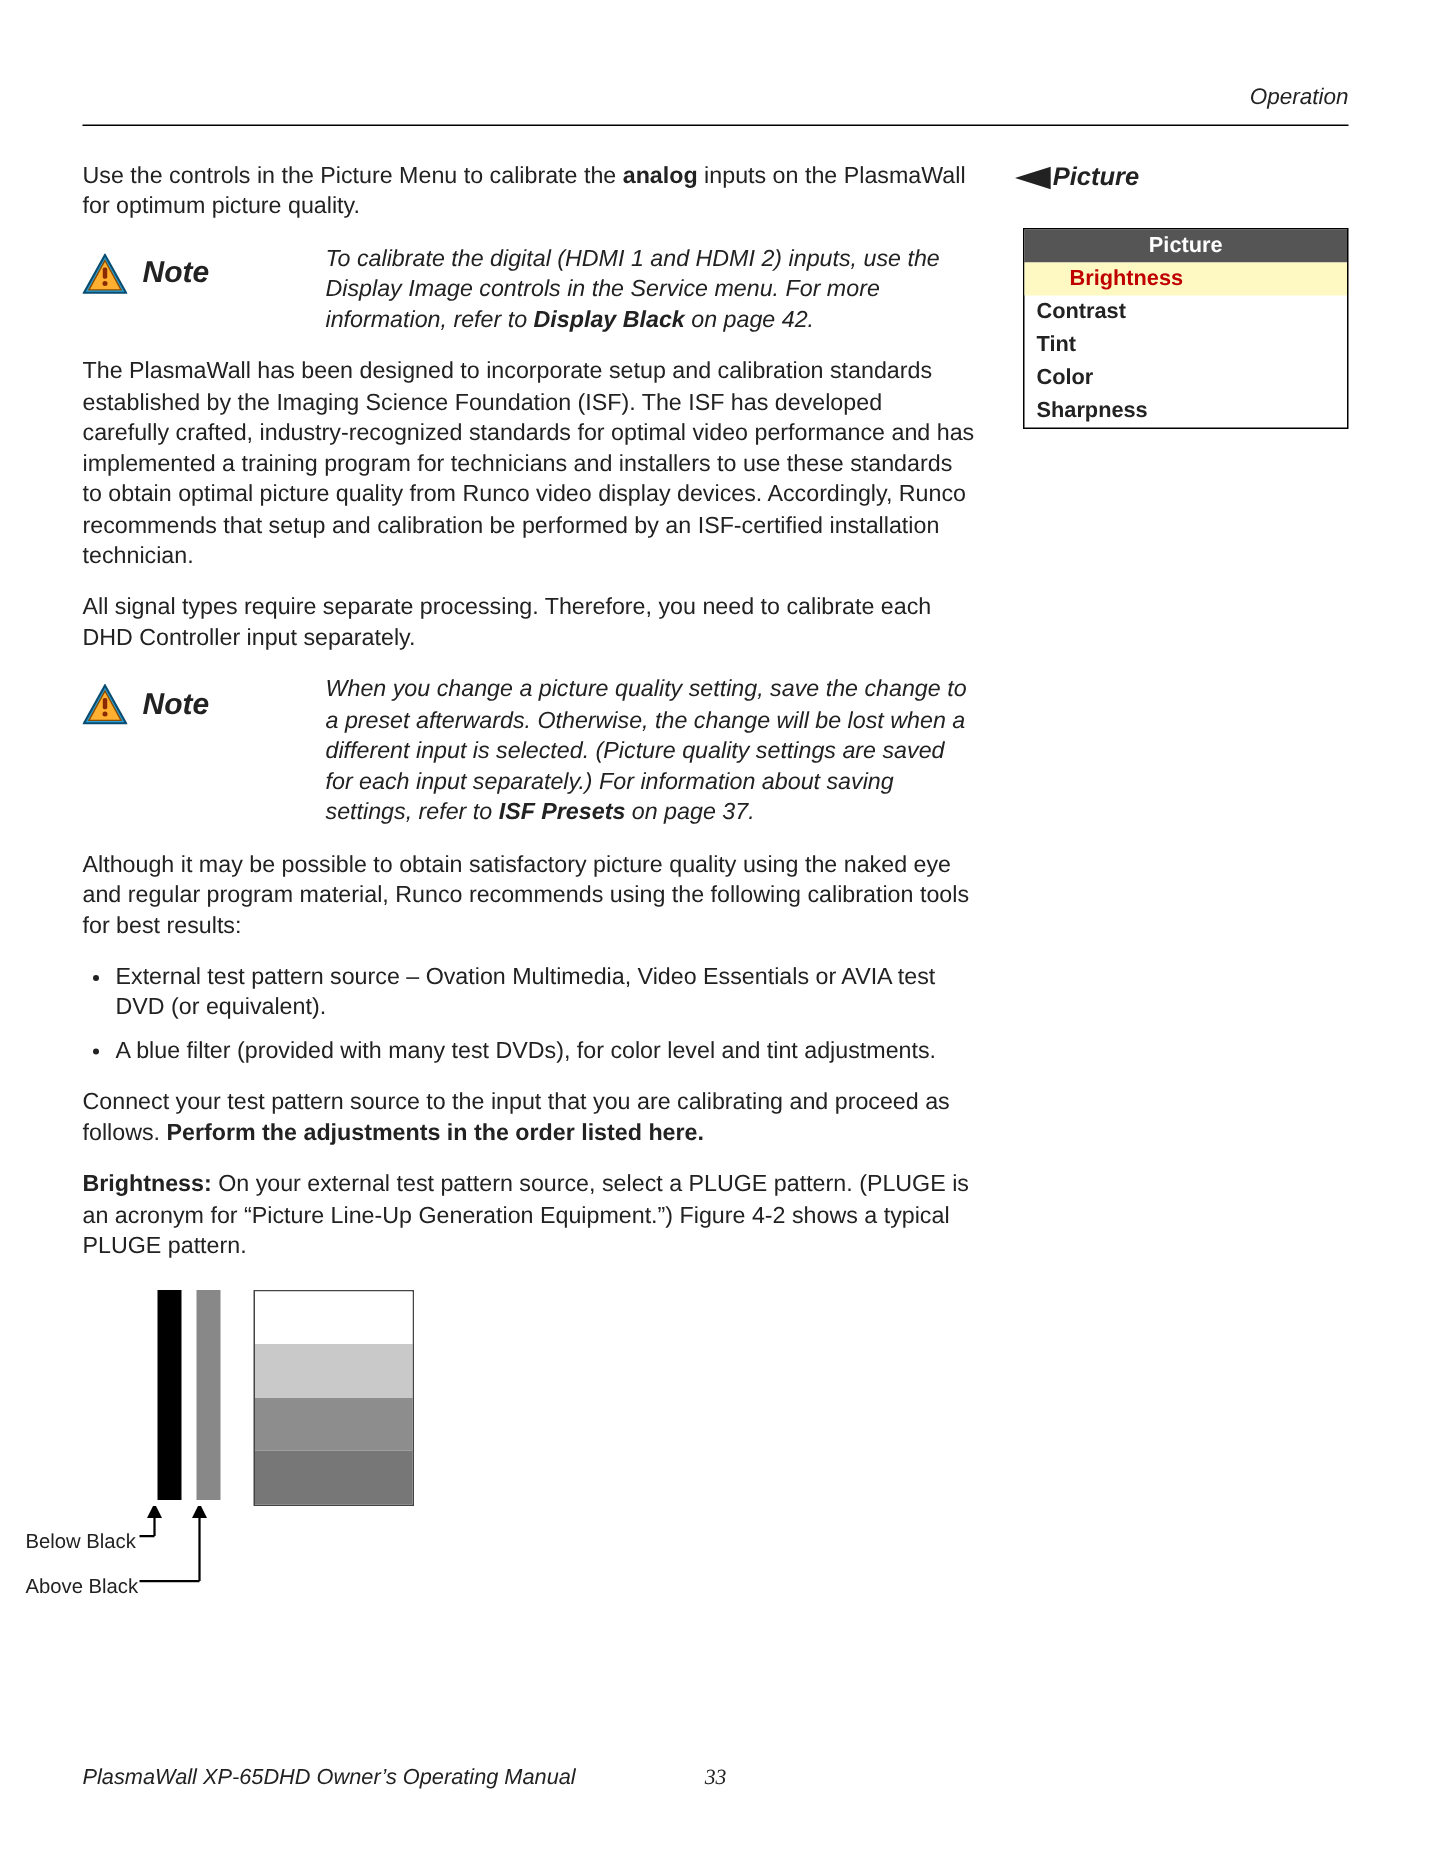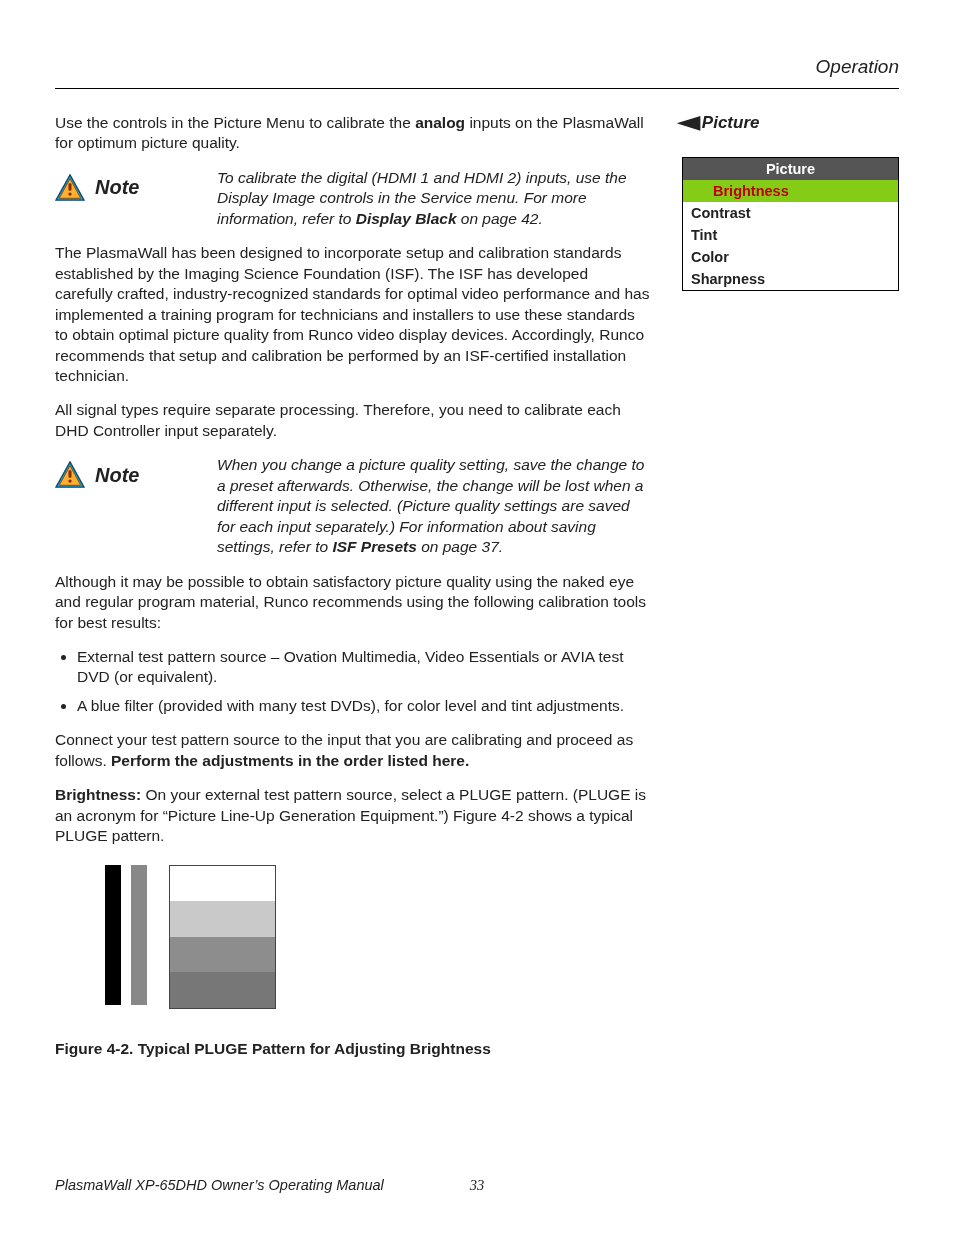--- a/index.html
+++ b/index.html
@@ -16,21 +16,21 @@
   }
   .page {
     padding: 56px 55px 40px 55px;
     box-sizing: border-box;
     position: relative;
     height: 100%;
   }
   .header-label {
     text-align: right;
     font-style: italic;
-    font-size: 19px;
+    font-size: 15px;
     margin-bottom: 10px;
   }
   hr.rule {
     border: none;
     border-top: 1.5px solid #000;
     margin: 0 0 24px 0;
   }
   .content {
     display: flex;
     gap: 32px;
@@ -63,21 +63,21 @@
     background: #555;
     color: #fff;
     text-align: center;
     padding: 3px 0;
     font-weight: bold;
   }
   .menu-item {
     padding: 3px 8px;
   }
   .menu-item.selected {
-    background: #84cc16;
+    background: #fef9c3;
     color: #c00000;
     padding-left: 30px;
   }
   p { margin: 0 0 14px 0; line-height: 1.32; }
   .note-row {
     display: flex;
     align-items: flex-start;
     gap: 24px;
     margin-bottom: 14px;
   }
@@ -216,23 +216,38 @@
             <div class="bar mid"></div>
           </div>
           <div class="grays">
             <div class="g g1"></div>
             <div class="g g2"></div>
             <div class="g g3"></div>
             <div class="g g4"></div>
           </div>
         </div>
 
-      </div>
-
-      <p class="figcap">Figure 4-2. Typical PLUGE Pattern for Adjusting Brightness</p>
+        <div class="arrows">
+          <svg width="160" height="62" style="position:absolute;left:-50px;top:-6px">
+
+            <line x1="42" y1="20" x2="52" y2="20" stroke="#000" stroke-width="1.5"></line>
+            <line x1="52" y1="20" x2="52" y2="2" stroke="#000" stroke-width="1.5"></line>
+            <polygon points="52,-2 47,8 57,8" fill="#000"></polygon>
+
+            <line x1="42" y1="50" x2="82" y2="50" stroke="#000" stroke-width="1.5"></line>
+            <line x1="82" y1="50" x2="82" y2="2" stroke="#000" stroke-width="1.5"></line>
+            <polygon points="82,-2 77,8 87,8" fill="#000"></polygon>
+          </svg>
+          <div class="fig-labels" style="position:absolute;left:-84px;top:0">
+            <span class="lbl-below">Below Black</span>
+            <span class="lbl-above">Above Black</span>
+          </div>
+        </div>
+      </div>
+
     </div>
 
     <div class="col-side">
       <div class="side-heading">
         <span class="side-heading-arrow">◀</span><span>Picture</span>
       </div>
       <div class="menu-box">
         <div class="menu-title">Picture</div>
         <div class="menu-item selected">Brightness</div>
         <div class="menu-item">Contrast</div>

